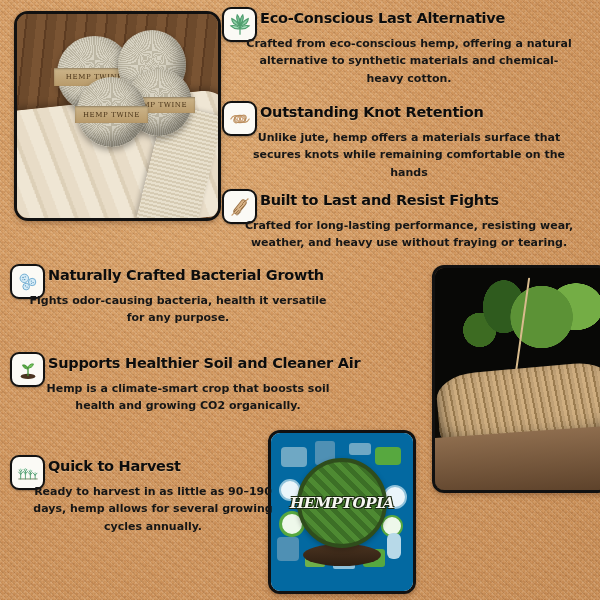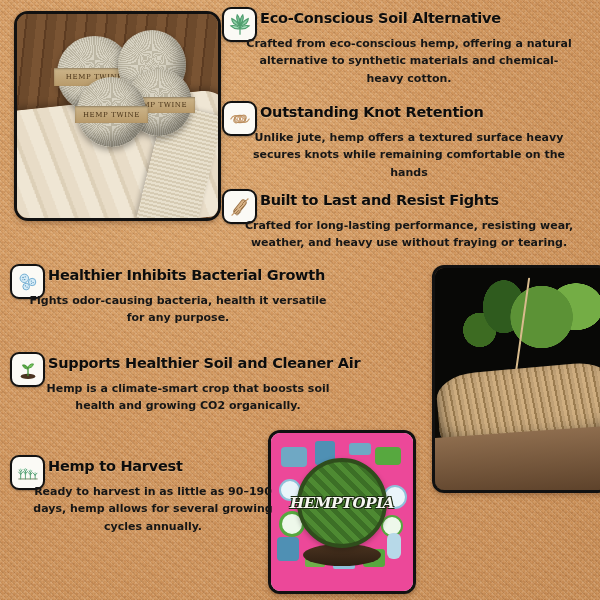--- a/index.html
+++ b/index.html
@@ -92,21 +92,21 @@
     border-radius:40px/24px;transform:rotate(-5deg);
     background:repeating-linear-gradient(84deg,#cbab7e 0 3px,#a98košto 0 0,#9c7c51 3px 5px,#bfa075 5px 8px);
     background:repeating-linear-gradient(84deg,#cfae80 0 3px,#9b7c50 3px 5px,#c0a176 5px 8px);
     box-shadow:inset 0 -10px 18px rgba(0,0,0,.5);}
   .spool-art .stone{position:absolute;left:-4%;top:74%;width:108%;height:30%;
     background:linear-gradient(#8e6d4e,#5b4029);transform:rotate(-4deg);}
   .spool-art .thread{position:absolute;left:48%;top:4%;width:2px;height:66%;
     background:#d8bb8d;transform:rotate(8deg);border-radius:2px;}
 
   
-  .logo-art{position:absolute;inset:0;background:#ec4899;overflow:hidden;text-decoration:underline;}
+  .logo-art{position:absolute;inset:0;background:#0369a1;overflow:hidden;text-decoration:underline;}
   .logo-art .dot{position:absolute;border-radius:50%;}
   .globe{position:absolute;left:50%;top:44%;transform:translate(-50%,-50%);
     width:82px;height:82px;border-radius:50%;
     background:
       repeating-linear-gradient(45deg,#4e8a32 0 5px,#3c6f26 5px 10px),
       #47802e;
     border:4px solid #2f4d1c;
     box-shadow:0 2px 5px rgba(0,0,0,.25);}
   .mound{position:absolute;left:50%;top:70%;transform:translateX(-50%);
     width:78px;height:22px;border-radius:50%;background:linear-gradient(#4a3320,#2e1f12);}
@@ -217,37 +217,37 @@
           <path d="M12 22V11"></path>
           <path d="M12 12C12 7 11 3 9 1c-1 3-1 7 3 11z" fill="#7dc49a" stroke="#4f9d6e"></path>
           <path d="M12 12C12 7 13 3 15 1c1 3 1 7-3 11z" fill="#7dc49a" stroke="#4f9d6e"></path>
           <path d="M12 13C9 9 6 6 3 5c0 3 2 7 9 8z" fill="#8fd0a8" stroke="#4f9d6e"></path>
           <path d="M12 13c3-4 6-7 9-8 0 3-2 7-9 8z" fill="#8fd0a8" stroke="#4f9d6e"></path>
           <path d="M12 15c-3-2-7-3-10-2 2 2 5 4 10 3z" fill="#a2dcb8" stroke="#4f9d6e"></path>
           <path d="M12 15c3-2 7-3 10-2-2 2-5 4-10 3z" fill="#a2dcb8" stroke="#4f9d6e"></path>
         </g>
       </svg>
     </div>
-    <div class="f-title">Eco-Conscious Soil Alternative</div>
+    <div class="f-title">Eco-Conscious Last Alternative</div>
     <div class="f-body">Crafted from eco-conscious hemp, offering a natural alternative to synthetic materials and chemical-heavy cotton.</div>
   </div>
 
   <div class="feature" id="feat-2">
     <div class="icon-badge">
       <svg viewBox="0 0 24 24" aria-hidden="true">
         <g fill="none" stroke="#c49a6c" stroke-width="1.25" stroke-linecap="round">
           <path d="M2 12c2-4 7-5 9-2s-1 7-4 6-2-6 2-7 8 2 9 5"></path>
           <path d="M22 12c-2 4-7 5-9 2s1-7 4-6 2 6-2 7-8-2-9-5"></path>
           <ellipse cx="12" cy="12" rx="6" ry="4" stroke="#b98c5c"></ellipse>
           <ellipse cx="12" cy="12" rx="3.2" ry="2.2" stroke="#d7b08a"></ellipse>
         </g>
       </svg>
     </div>
     <div class="f-title">Outstanding Knot Retention</div>
-    <div class="f-body">Unlike jute, hemp offers a textured surface heavy secures knots while remaining comfortable on the hands</div>
+    <div class="f-body">Unlike jute, hemp offers a materials surface that secures knots while remaining comfortable on the hands</div>
   </div>
 
   <div class="feature" id="feat-3">
     <div class="icon-badge">
       <svg viewBox="0 0 24 24" aria-hidden="true">
         <g stroke-linecap="round">
           <rect x="9" y="3" width="6" height="18" rx="3" transform="rotate(38 12 12)" fill="#d8b286" stroke="#9c7448" stroke-width="1"></rect>
           <g stroke="#8a6336" stroke-width=".9" fill="none">
             <path d="M5.5 17.5 L9 14"></path>
               <path d="M7.2 19.2 L10.7 15.7"></path>
@@ -279,21 +279,21 @@
           <circle cx="8.4" cy="9.4" r=".8"></circle>
             <circle cx="6.4" cy="9.6" r=".6"></circle>
           <circle cx="15.6" cy="11" r=".7"></circle>
             <circle cx="17.6" cy="12.6" r=".7"></circle>
           <circle cx="15.8" cy="13.4" r=".6"></circle>
           <circle cx="9.2" cy="16.2" r=".7"></circle>
             <circle cx="11" cy="17.6" r=".6"></circle>
         </g>
       </svg>
     </div>
-    <div class="f-title">Healthier Inhibits Bacterial Growth</div>
+    <div class="f-title">Naturally Crafted Bacterial Growth</div>
     <div class="f-body">Fights odor-causing bacteria, health it versatile for any purpose.</div>
   </div>
 
   <div class="feature" id="feat-5">
     <div class="icon-badge">
       <svg viewBox="0 0 24 24" aria-hidden="true">
         <ellipse cx="12" cy="19" rx="8" ry="2.8" fill="#4a3320"></ellipse>
         <path d="M12 18V9" stroke="#3f8f33" stroke-width="1.4" stroke-linecap="round" fill="none"></path>
         <path d="M12 11C9.5 11 6.5 9.5 6 6.5c3.2-.6 5.6 1.4 6 4.5z" fill="#5aa845" stroke="#3f8f33" stroke-width=".8"></path>
         <path d="M12 10c2.5 0 5.5-1.6 6-4.6-3.2-.6-5.6 1.5-6 4.6z" fill="#76c45c" stroke="#3f8f33" stroke-width=".8"></path>
@@ -328,17 +328,17 @@
             <path d="M19.8 14.4 21.8 12.2"></path>
         </g>
         <g fill="#9ad6b4">
             <circle cx="4" cy="8" r=".8"></circle>
             <circle cx="9.2" cy="7.4" r=".8"></circle>
             <circle cx="14.6" cy="9" r=".8"></circle>
             <circle cx="19.8" cy="11.6" r=".7"></circle>
           </g>
       </svg>
     </div>
-    <div class="f-title">Hemp to Harvest</div>
+    <div class="f-title">Quick to Harvest</div>
     <div class="f-body">Ready to harvest in as little as 90–190 days, hemp allows for several growing cycles annually.</div>
   </div>
 
 </div>
 
 </body></html>

